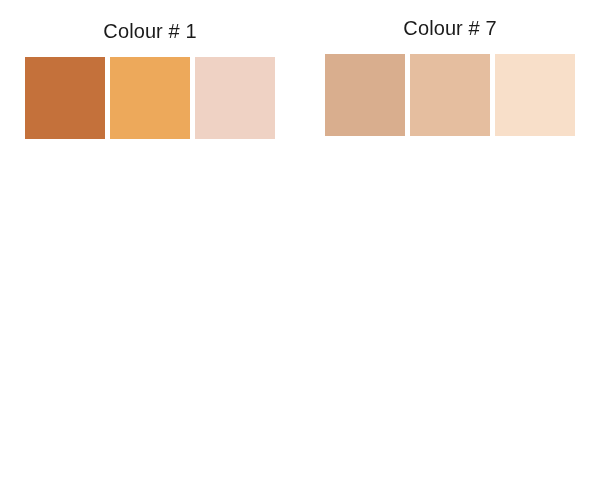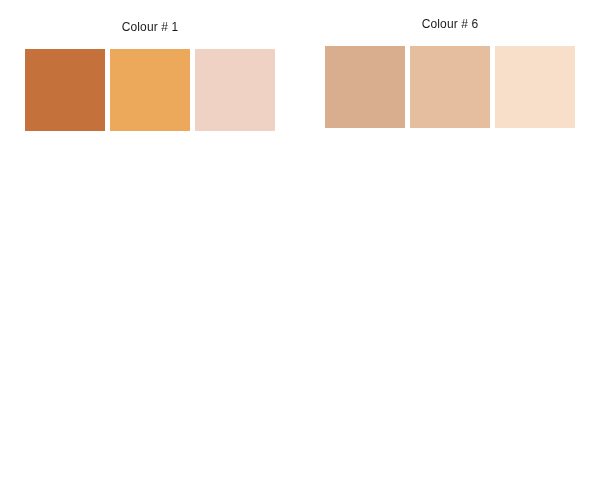--- a/index.html
+++ b/index.html
@@ -26,21 +26,21 @@
     width: 600px;
     height: 501px;
   }
   .palette {
     position: relative;
     display: flex;
     flex-direction: column;
     align-items: center;
   }
   .palette-title {
-    font-size: 12px;
+    font-size: 20px;
     font-weight: 400;
     color: #1b1b1b;
     letter-spacing: 0.1px;
     line-height: 1;
     margin: 0;
     white-space: nowrap;
   }
   
   .row1 .palette-title { margin-top: 21px; }
   .row2 .palette-title { margin-top: 16px; }
@@ -74,21 +74,21 @@
         <div class="swatch" style="background-color: rgb(237, 169, 91);"></div>
         <div class="swatch" style="background-color: rgb(239, 210, 196);"></div>
       </div>
     </div>
 
 
 
 
 
     <div class="palette row3">
-      <div class="palette-title">Colour # 6</div>
+      <div class="palette-title">Colour # 7</div>
       <div class="swatch-row">
         <div class="swatch" style="background-color: rgb(217, 174, 142);"></div>
         <div class="swatch" style="background-color: rgb(229, 190, 159);"></div>
         <div class="swatch" style="background-color: rgb(248, 223, 201);"></div>
       </div>
     </div>
 
   </div>
 </div>
 

